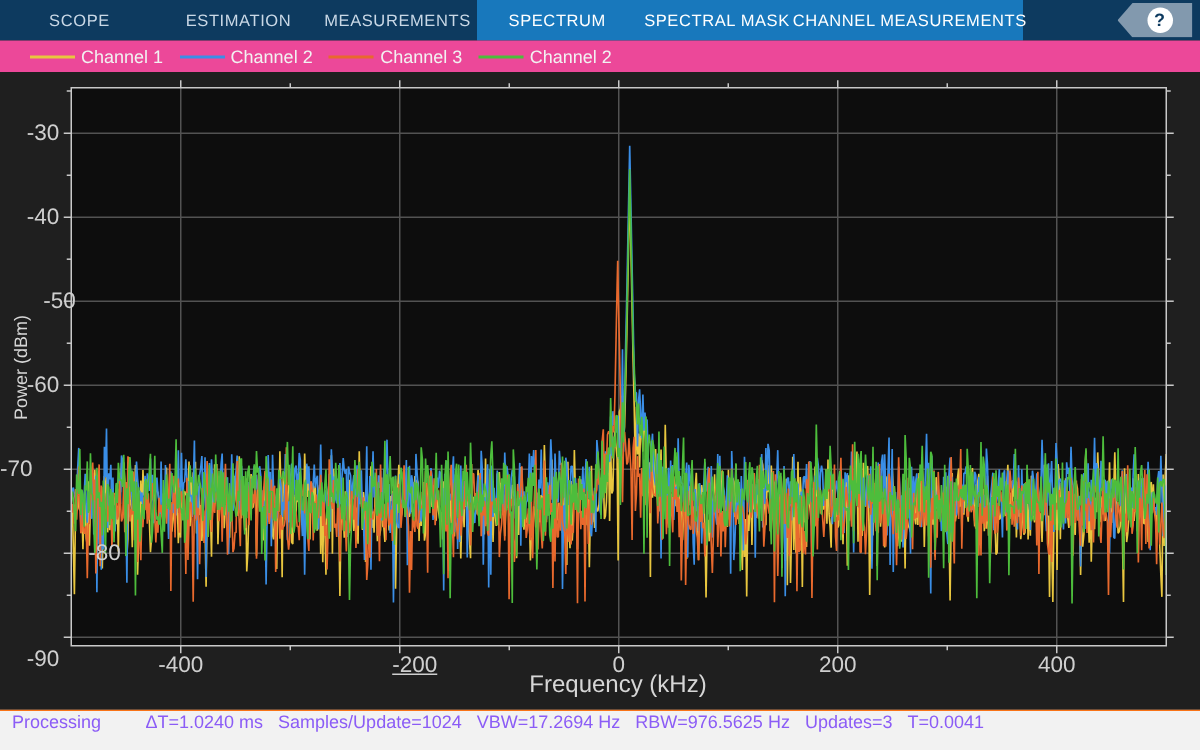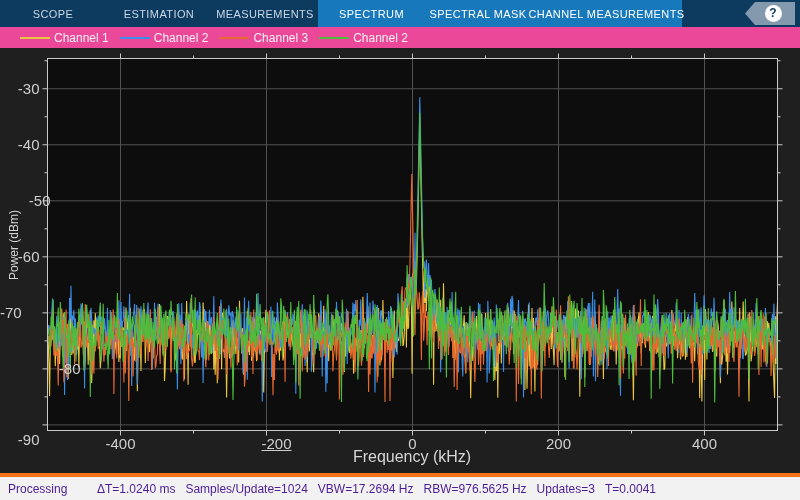--- a/index.html
+++ b/index.html
@@ -30,22 +30,22 @@
   
   .figure { position:relative; height:425px; flex:0 0 425px; background:#1f1f1f; }
   .figure svg { position:absolute; left:0; top:0; }
   .tick-label { position:absolute; font-size:15px; color:#cfcfcf; line-height:13px; }
   .xlabel { position:absolute; left:412px; top:400px; transform:translateX(-50%);
             font-size:16px; color:#d6d6d6; white-space:nowrap; }
   .ylabel { position:absolute; left:14px; top:197px; transform:translate(-50%,-50%) rotate(-90deg);
             font-size:12px; color:#d6d6d6; white-space:nowrap; }
 
   
-  .status-bar { height:27px; flex:0 0 27px; background:#f2f2f2; border-top:4px solid #f97316;
-                display:flex; align-items:center; font-size:12px; color:#4c1d95;
+  .status-bar { height:27px; flex:0 0 27px; background:#f2f2f2; border-top:1px solid #f97316;
+                display:flex; align-items:flex-start; font-size:12px; color:#8b5cf6;
                 white-space:nowrap; overflow:hidden; }
   .status-state { padding-left:8px; width:97px; flex:0 0 auto; }
   .status-field { margin-right:10px; flex:0 0 auto; }
 </style>
 </head>
 <body>
 
 <div class="window">
 
   <div class="toolbar" style="background: rgb(13, 58, 95);">

